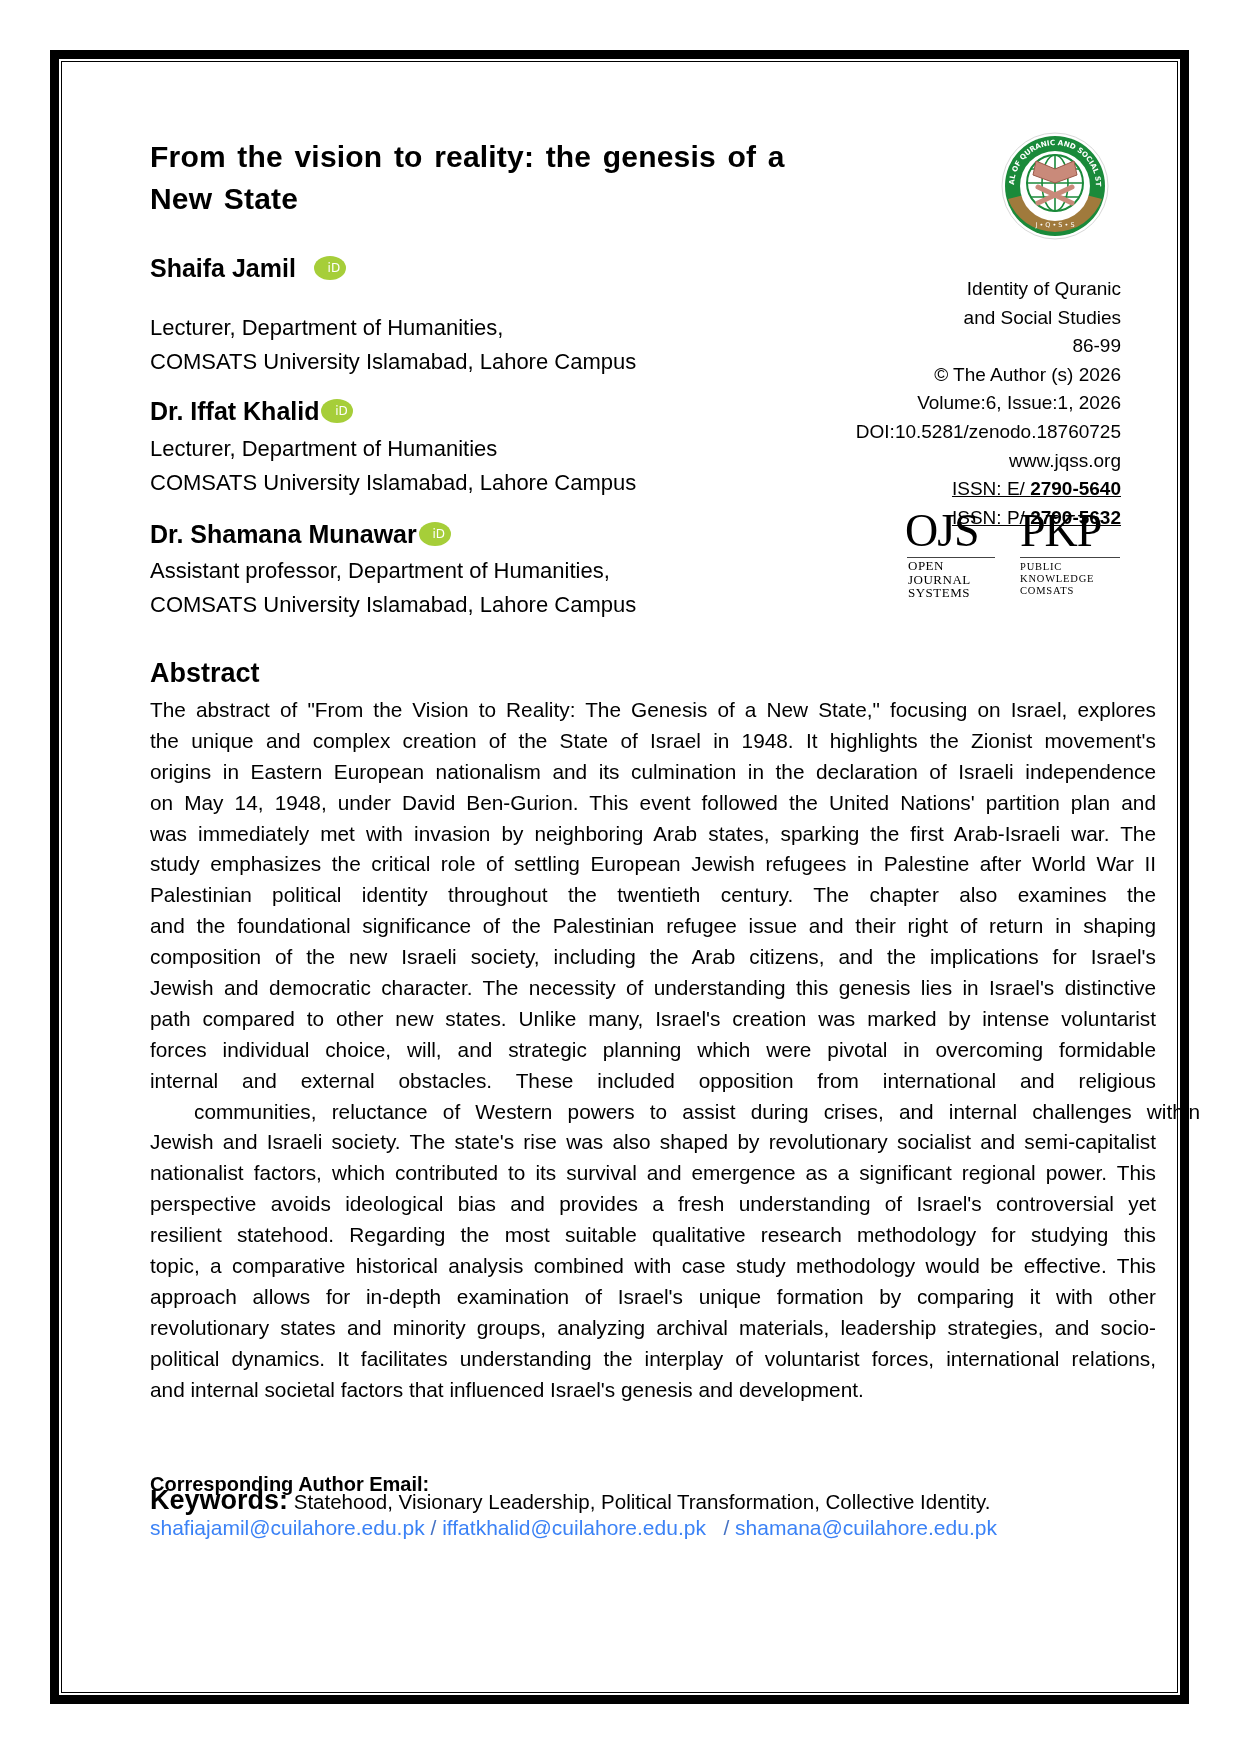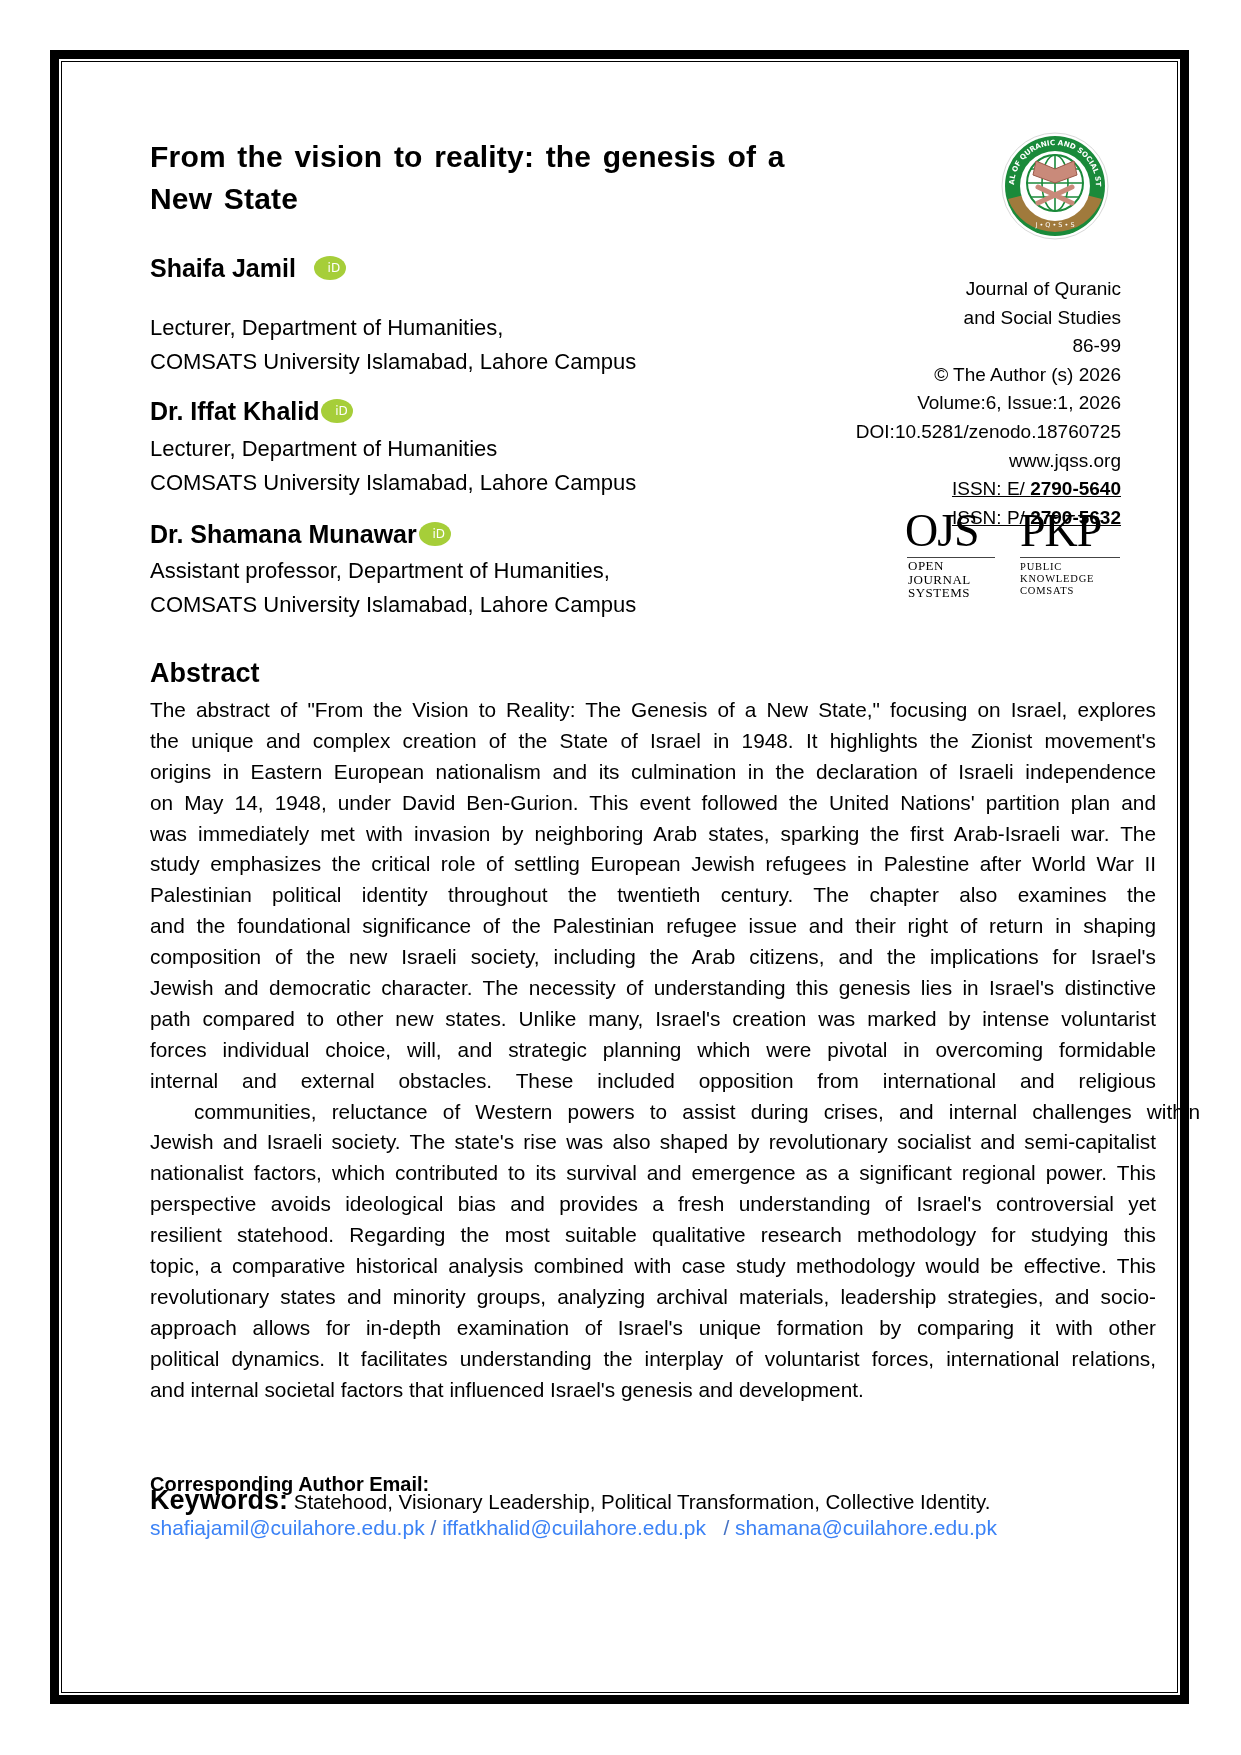--- a/index.html
+++ b/index.html
@@ -112,21 +112,21 @@
     <path d="M 33 44 L 55 52 L 77 44 L 74 30 L 55 38 L 36 30 Z" fill="#c98a7a" stroke="#9a5a4a" stroke-width="1"></path>
     <path d="M 38 72 L 72 56 M 72 72 L 38 56" stroke="#c98a7a" stroke-width="5" stroke-linecap="round"></path>
     <text font-size="7.2" fill="#ffffff" font-weight="bold" font-family="DejaVu Sans, sans-serif">
       <textPath href="#ringTop" startOffset="50%" text-anchor="middle">JOURNAL OF QURANIC AND SOCIAL STUDIES</textPath>
     </text>
     <text x="55" y="96" font-size="6.5" fill="#ffffff" text-anchor="middle" font-family="DejaVu Sans, sans-serif">J • Q • S • S</text>
   </svg>
 </div>
 
 <div class="journal-meta">
-  <span class="line">Journal of Quranic</span>
+  <span class="line">Identity of Quranic</span>
   <span class="line">and Social Studies</span>
   <span class="line">86-99</span>
   <span class="line">© The Author (s) 2026</span>
   <span class="line">Volume:6, Issue:1, 2026</span>
   <span class="line">DOI:10.5281/zenodo.18760725</span>
   <span class="line">www.jqss.org</span>
   <span class="line issn-e"><span>ISSN: E/ </span><span class="bold">2790-5640</span></span>
   <span class="line issn-p"><span>ISSN: P/ </span><span class="bold">2790-5632</span></span>
 </div>
 
@@ -161,22 +161,22 @@
     <span class="ln" style="white-space: normal; display: block; overflow: hidden; width: 1006px;">Jewish and democratic character. The necessity of understanding this genesis lies in Israel's distinctive</span>
     <span class="ln" style="white-space: normal; display: block; overflow: hidden; width: 1006px;">path compared to other new states. Unlike many, Israel's creation was marked by intense voluntarist</span>
     <span class="ln" style="white-space: normal; display: block; overflow: hidden; width: 1006px;">forces individual choice, will, and strategic planning which were pivotal in overcoming formidable</span>
     <span class="ln" style="white-space: normal; display: block; overflow: hidden; width: 1006px;">internal and external obstacles. These included opposition from international and religious</span>
     <span class="ln" style="white-space: normal; display: block; overflow: hidden; width: 1006px; margin-left: 44px;">communities, reluctance of Western powers to assist during crises, and internal challenges within</span>
     <span class="ln" style="white-space: normal; display: block; overflow: hidden; width: 1006px;">Jewish and Israeli society. The state's rise was also shaped by revolutionary socialist and semi-capitalist</span>
     <span class="ln" style="white-space: normal; display: block; overflow: hidden; width: 1006px;">nationalist factors, which contributed to its survival and emergence as a significant regional power. This</span>
     <span class="ln" style="white-space: normal; display: block; overflow: hidden; width: 1006px;">perspective avoids ideological bias and provides a fresh understanding of Israel's controversial yet</span>
     <span class="ln" style="white-space: normal; display: block; overflow: hidden; width: 1006px;">resilient statehood. Regarding the most suitable qualitative research methodology for studying this</span>
     <span class="ln" style="white-space: normal; display: block; overflow: hidden; width: 1006px;">topic, a comparative historical analysis combined with case study methodology would be effective. This</span>
+    <span class="ln" style="white-space: normal; display: block; overflow: hidden; width: 1006px;">approach allows for in-depth examination of Israel's unique formation by comparing it with other</span>
     <span class="ln" style="white-space: normal; display: block; overflow: hidden; width: 1006px;">revolutionary states and minority groups, analyzing archival materials, leadership strategies, and socio-</span>
-    <span class="ln" style="white-space: normal; display: block; overflow: hidden; width: 1006px;">approach allows for in-depth examination of Israel's unique formation by comparing it with other</span>
     <span class="ln" style="white-space: normal; display: block; overflow: hidden; width: 1006px;">political dynamics. It facilitates understanding the interplay of voluntarist forces, international relations,</span>
     <span class="ln last" style="white-space: normal; display: block; overflow: hidden; width: 1006px;">and internal societal factors that influenced Israel's genesis and development.</span>
   </div>
 
 <div class="keywords">
   <span class="kw-label">Keywords:</span><span> Statehood, Visionary Leadership, Political Transformation, Collective Identity.</span>
 </div>
 
 <div class="corr-label">Corresponding Author Email:</div>
 <div class="emails">

